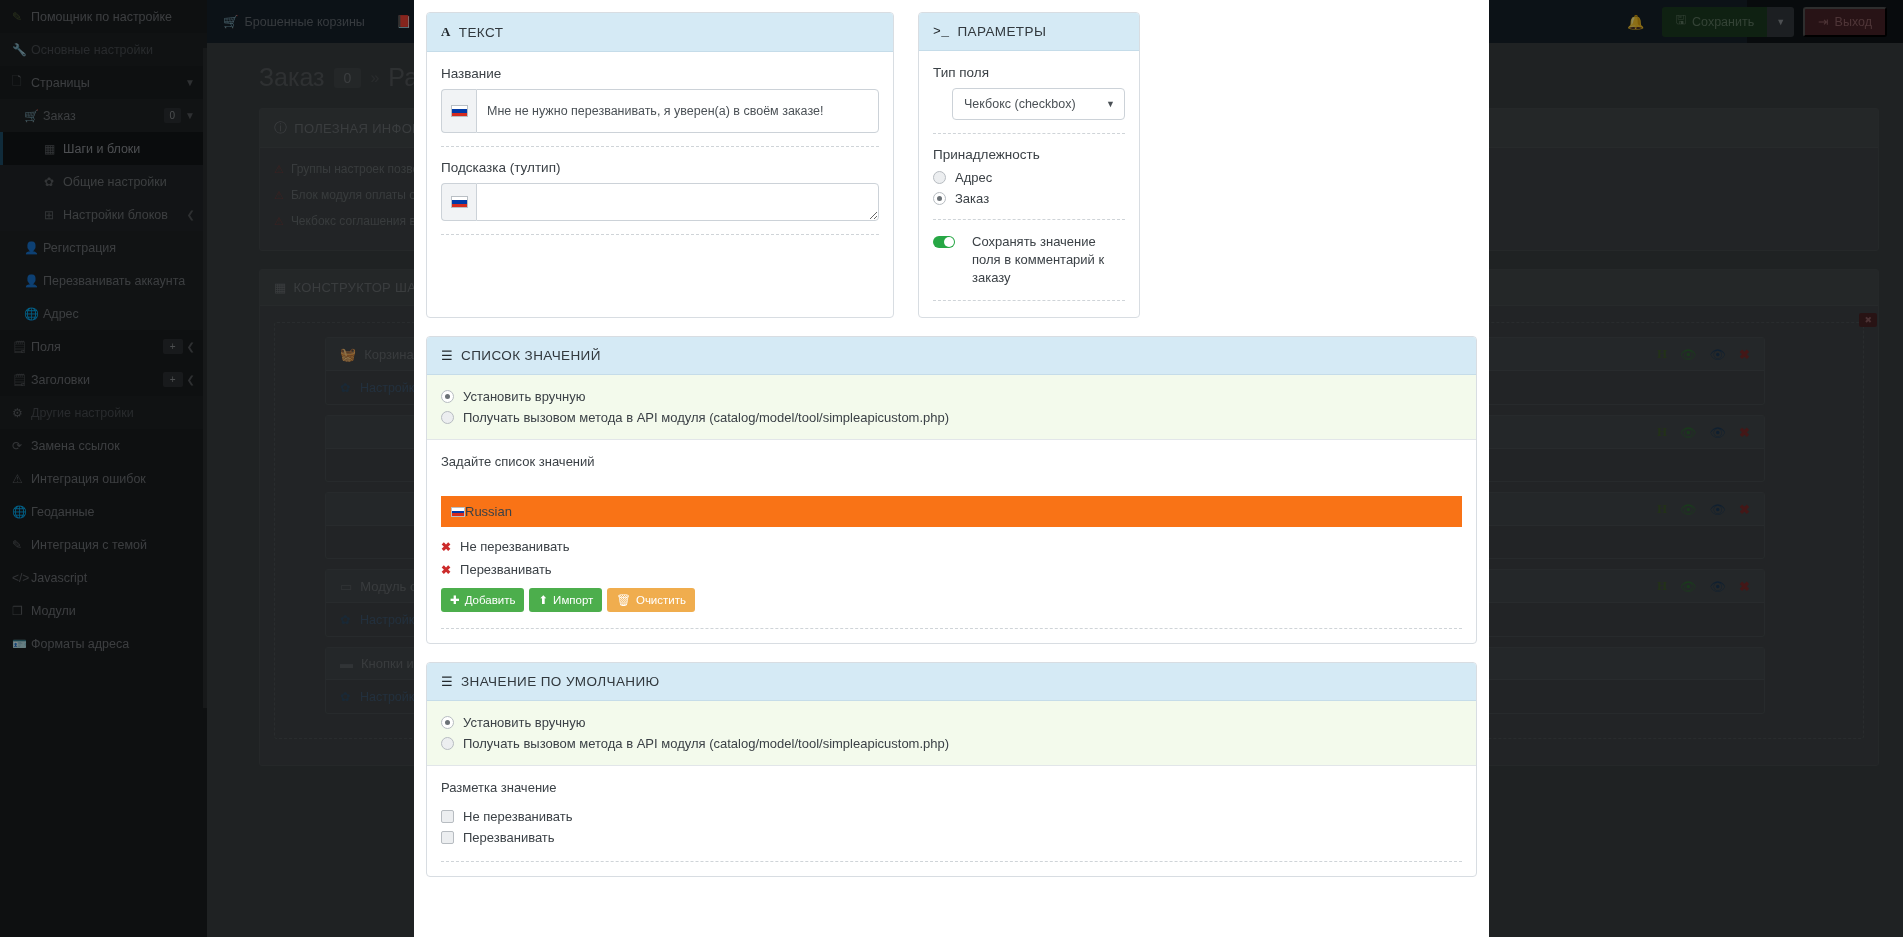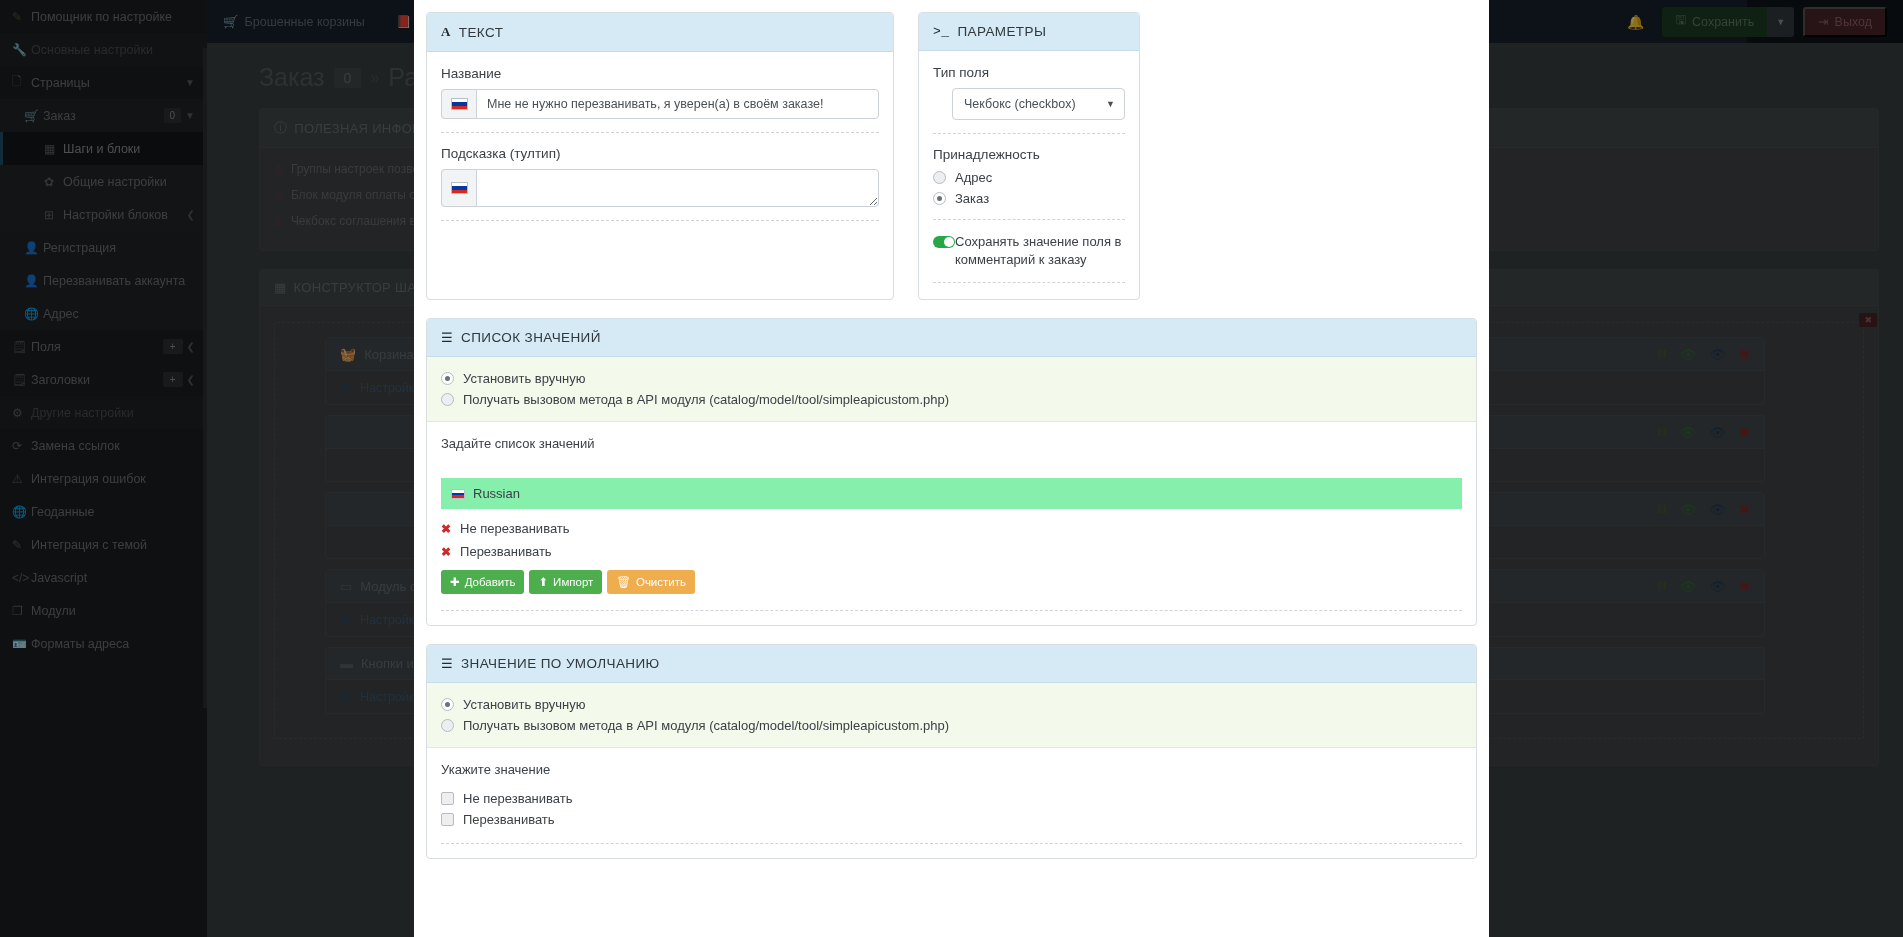--- a/index.html
+++ b/index.html
@@ -175,21 +175,21 @@
   .fld-label { color: #3b4146; font-size: 13.5px; margin-bottom: 8px; }
 
   .input-group { display: flex; }
   .ig-flag {
     width: 35px; border: 1px solid #ccd2d8; border-right: none;
     background: #f1f3f5; border-radius: 4px 0 0 4px;
     display: flex; align-items: center; justify-content: center;
   }
   .ig-input {
     flex: 1 1 auto; border: 1px solid #ccd2d8; border-radius: 0 4px 4px 0;
-    padding: 7px 10px; font-size: 12.5px; color: #4a5055;
+    padding: 14px 10px; font-size: 12.5px; color: #4a5055;
     font-family: "Liberation Sans", sans-serif; background: #fff;
     outline: none;
   }
   .ig-textarea {
     flex: 1 1 auto; border: 1px solid #ccd2d8; border-radius: 0 4px 4px 0;
     padding: 7px 10px; font-size: 12.5px; color: #4a5055; height: 38px;
     font-family: "Liberation Sans", sans-serif; resize: vertical; outline: none;
   }
   .flag-ru {
     width: 17px; height: 12px; border: 1px solid #b9bfc4; position: relative;
@@ -223,38 +223,38 @@
   .rdo.on::after {
     content: ""; position: absolute; left: 3px; top: 3px;
     width: 5px; height: 5px; border-radius: 50%; background: #6b7176;
   }
   .chk {
     width: 13px; height: 13px; border: 1px solid #b7bcc1; background: #eceef0;
     border-radius: 2px; flex: 0 0 13px;
   }
 
   .toggle-row {
-    display: flex; align-items: flex-start; gap: 0;
+    display: flex; align-items: flex-start; gap: 17px;
     font-size: 13px; color: #3b4146; line-height: 18px;
   }
   .toggle {
     width: 22px; height: 12px; border-radius: 7px; background: #27a745;
     position: relative; flex: 0 0 22px; margin-top: 3px;
   }
   .toggle::after {
     content: ""; position: absolute; right: 1px; top: 1px;
     width: 10px; height: 10px; border-radius: 50%; background: #fff;
   }
 
   .card-wide { width: 100%; }
   .greenish { background: #f3faec; border-bottom: 1px solid #e2e6e9; padding: 14px; }
   .sublabel { color: #3b4146; font-size: 13px; margin-bottom: 27px; }
   .lang-row {
-    background: #86efac; padding: 8px 10px; font-size: 13px;
-    color: #3b4146; display: flex; align-items: center; gap: 8px;
+    background: #f97316; padding: 8px 10px; font-size: 13px;
+    color: #3b4146; display: flex; align-items: center; gap: 0;
     margin-bottom: 12px;
   }
   .val-row {
     display: flex; align-items: center; gap: 9px;
     font-size: 13px; color: #3b4146; margin-bottom: 8px;
   }
   .val-x { color: #cc2b2b; font-weight: bold; font-size: 12px; }
   .btn-bar { display: flex; gap: 5px; margin-top: 11px; }
   .btn {
     font-size: 11.5px; color: #fff; padding: 5px 9px; border-radius: 3px;
@@ -622,21 +622,21 @@
       <div class="radio-line">
         <span class="rdo on"></span>
         <span>Установить вручную</span>
       </div>
       <div class="radio-line" style="margin-bottom:0;">
         <span class="rdo"></span>
         <span>Получать вызовом метода в API модуля (catalog/model/tool/simpleapicustom.php)</span>
       </div>
     </div>
     <div class="card-body">
-      <div class="sublabel" style="margin-bottom:14px;">Укажите значение</div>
+      <div class="sublabel" style="margin-bottom:14px;">Разметка значение</div>
       <div class="check-line">
         <span class="chk"></span>
         <span>Не перезванивать</span>
       </div>
       <div class="check-line">
         <span class="chk"></span>
         <span>Перезванивать</span>
       </div>
       <div class="sep-dashed-full"></div>
     </div>

